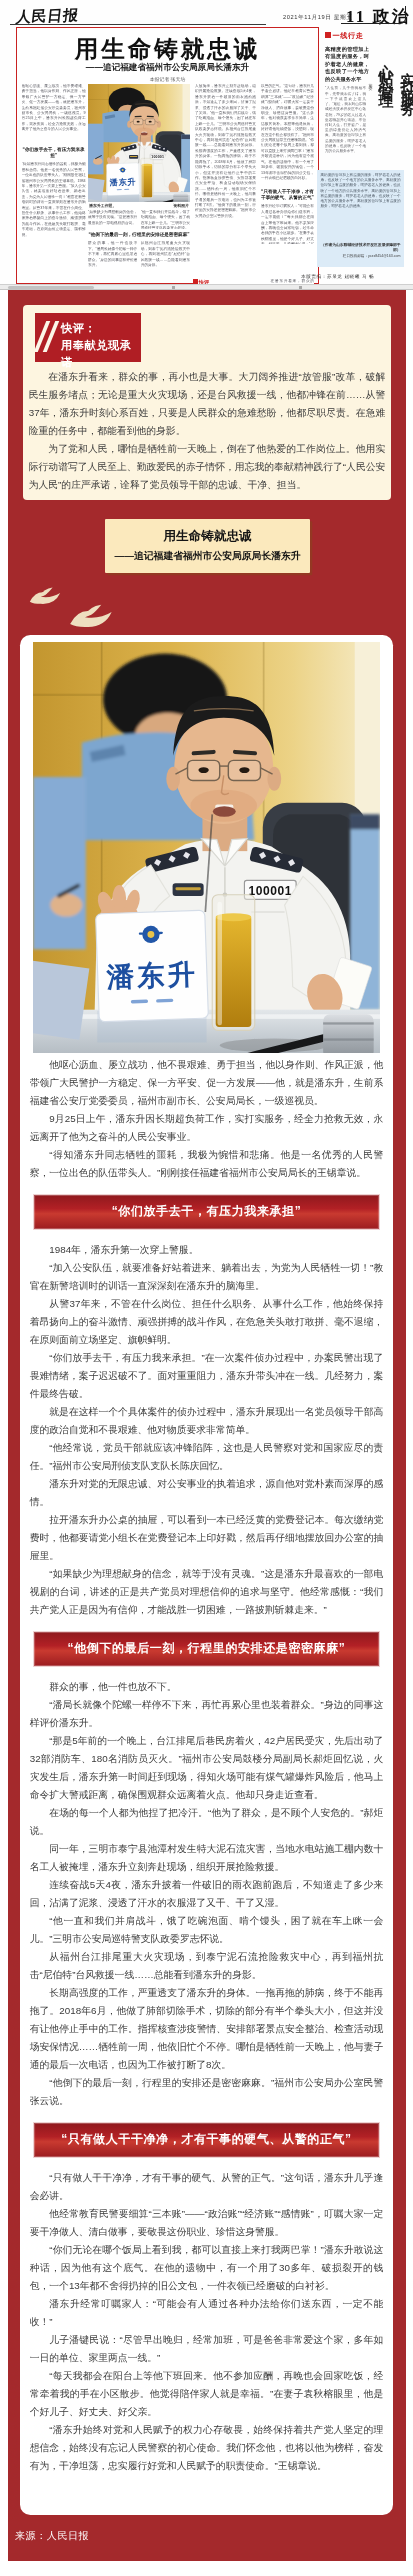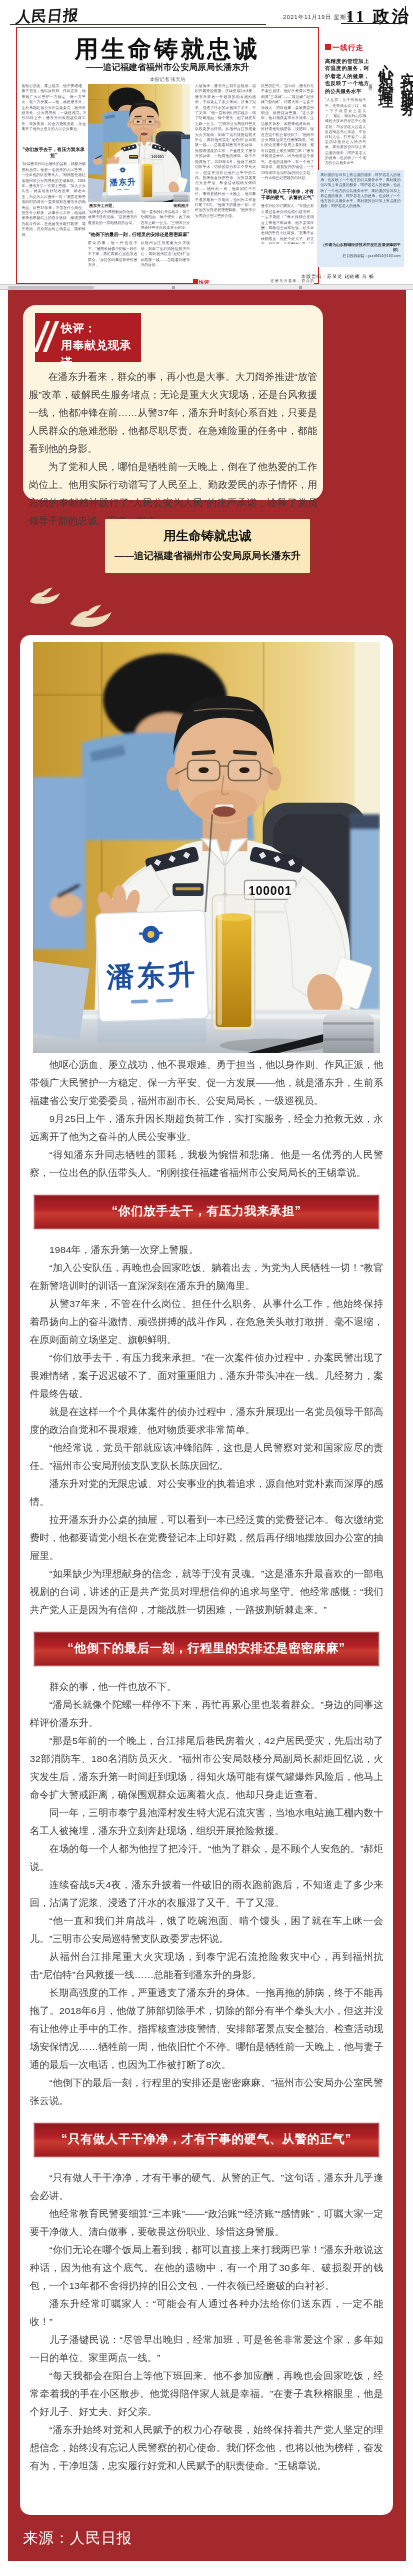--- a/index.html
+++ b/index.html
@@ -44,21 +44,21 @@
   .subcols > div { flex:1; height:100%; }
   .subcols.rowA { height:19.5px; }
   .subcols.rowB { height:30px; }
   .kuaiping-scan { position:absolute; left:176px; top:195px; width:121px; height:31px; background:#fff; display:flex; gap:3.4px; }
   .kp-scan-left { width:74px; }
   .kp-scan-label { font-size:5.2px; font-weight:700; color:#cf2121; }
   .kp-scan-label .sq { display:inline-block; width:4.6px; height:4.6px; background:#cf2121; margin-right:1.1px; }
   .kp-scan-headline { font-size:9px; font-weight:900; color:#111; letter-spacing:0.6px; margin-top:2.3px; }
   .kp-scan-right { flex:1; }
 
-  .sidebar { position:absolute; left:325px; top:31px; width:43px;margin-top:12px; }
+  .sidebar { position:absolute; left:325px; top:31px; width:43px; }
   .sidebar-label { font-size:7.2px; font-weight:700; color:#cf2121; letter-spacing:0.6px; white-space:nowrap; }
   .sidebar-label .sq { display:inline-block; width:5.7px; height:5.7px; background:#cf2121; margin-right:1.7px; }
   .sidebar-intro { margin-top:4.6px; width:44px; font-size:5.2px; line-height:7.5px; font-weight:700; color:#222; text-align:justify; }
   .sidebar-filler { margin-top:3.4px; width:41px; height:68px; font-size:3.6px; line-height:5.2px; color:#5a5a60; text-align:justify; overflow:hidden; }
   .vert-byline { position:absolute; left:368px; top:80px; writing-mode:vertical-rl; font-size:4px; color:#666; letter-spacing:1.1px; }
   .vert-title { position:absolute; writing-mode:vertical-rl; font-family:"Liberation Serif","DejaVu Serif",serif;
     font-weight:700; color:#1c1c1c; font-size:15px; letter-spacing:7.5px; }
   .vt1 { left:376px; top:51px; }
   .vt2 { left:398px; top:59px; }
   .blue-box { position:absolute; left:317px; top:170px; width:87px; height:97px; background:#dcebf7; padding:2.9px 3.4px; overflow:hidden; }
@@ -69,21 +69,21 @@
 
   
   .scrollstrip { position:absolute; left:0; top:284px; width:414px; height:5.7px; background:#ececec;
     border-top:0.6px solid #cfcfcf; border-bottom:0.6px solid #c5c5c5; }
   .scrollthumb { position:absolute; left:8px; top:1.1px; width:86px; height:2.9px; background:#c2c2c2; border-radius:1.7px; }
   .scrollmark { position:absolute; top:1.1px; width:3.4px; height:2.9px; background:#a9a9a9; }
 
   
   .red-zone { position:absolute; left:8px; top:290px; width:398px; height:2271px; background:#a4292c; }
 
-  .kp-card { position:absolute; left:15px; top:15px; width:300px; height:195px; background:#fdf5e0; border-radius:13px; }
+  .kp-card { position:absolute; left:15px; top:15px; width:368px; height:195px; background:#fdf5e0; border-radius:4px; }
   .kp-title-box { position:absolute; left:11.5px; top:8px; width:106px; height:49px; background:#b01e24; padding:6.9px 0 0 26.4px; }
   .kp-title-box .slash { position:absolute; top:8px; width:4px; height:31px; background:#fcf6e8; transform:skewX(-22deg); }
   .kp-title-box .s1 { left:5.7px; } .kp-title-box .s2 { left:14.4px; }
   .kp-title-line { font-size:11.2px; font-weight:700; color:#ffffff; line-height:17px; letter-spacing:0.6px; }
   .kp-paragraphs { position:absolute; left:0; top:63px; width:100%; padding:0 5.7px; }
   .kp-paragraphs p { font-size:9.8px; line-height:18px; color:#3b3b3b; text-align:justify; text-indent:2em; }
 
   .title-banner { position:absolute; left:97px; top:229px; width:205px; background:#fbe9bd; padding:8px 4.6px 9.2px 4.6px;
     text-align:center; border-radius:1.1px; box-shadow:2.3px 2.3px 0 rgba(120,85,20,0.35); }
   .title-banner .t1 { font-size:12.6px; font-weight:900; color:#151515; line-height:19.5px; }
@@ -95,21 +95,21 @@
     border-radius:10.3px; padding:6.9px 5.7px 0 5.7px; overflow:hidden; }
   .main-photo { width:347px; height:411px; margin:0 auto; overflow:hidden; background:#d9b45a; }
   .article-body { margin-top:3.4px; padding:0 4px; }
   .article-body p { font-size:9.8px; line-height:18px; color:#3b3b3b; text-align:justify; text-indent:2em; }
   .section-banner { height:36px; margin:11.5px 3.4px; border:1.1px solid #eed3d3;
     background:linear-gradient(180deg,#8f191d 0%,#b22025 40%,#c93a30 55%,#9c1c20 100%);
     display:flex; align-items:center; justify-content:center;
     box-shadow:inset 0 0 0 1.1px rgba(255,255,255,0.25); }
   .section-banner span { color:#ffffff; font-size:12px; font-weight:900; letter-spacing:0.6px; }
 
-  .source-line { position:absolute; left:15px; top:2239px; font-size:15px; color:#ffffff; letter-spacing:0.6px; }
+  .source-line { position:absolute; left:7px; top:2239px; font-size:10px; color:#ffffff; letter-spacing:0.6px; }
 </style>
 </head>
 <body>
 
 <svg width="0" height="0" style="position:absolute" aria-hidden="true">
   <defs>
     <linearGradient id="wallGrad" x1="0" y1="0" x2="1" y2="0">
       <stop offset="0" stop-color="#c3962f"></stop>
         <stop offset="0.4" stop-color="#dcb34c"></stop>
       <stop offset="0.75" stop-color="#ecd387"></stop>
@@ -388,39 +388,39 @@
           <p>他呕心沥血、屡立战功，他不畏艰难、勇于担当，他以身作则、作风正派，他带领广大民警护一方稳定、保一方平安、促一方发展——他，就是潘东升，生前系福建省公安厅党委委员，福州市副市长、公安局局长，一级巡视员。</p>
           <p>9月25日上午，潘东升因长期超负荷工作，实打实服务，经全力抢救无效，永远离开了他为之奋斗的人民公安事业。</p>
           <p>“得知潘东升同志牺牲的噩耗，我极为惋惜和悲痛。他是一名优秀的人民警察，一位出色的队伍带头人。”刚刚接任福建省福州市公安局局长的王锡章说。</p>
         </div>
 
       <div class="section-banner">
         <span>“你们放手去干，有压力我来承担”</span>
       </div>
       <div>
           <p>1984年，潘东升第一次穿上警服。</p>
-          <p>“加入公安队伍，再晚也会回家吃饭、躺着出去，为党为人民牺牲一切！”教官在新警培训时的训话一直深深刻在潘东升的脑海里。</p>
+          <p>“加入公安队伍，就要准备好站着进来、躺着出去，为党为人民牺牲一切！”教官在新警培训时的训话一直深深刻在潘东升的脑海里。</p>
           <p>从警37年来，不管在什么岗位、担任什么职务、从事什么工作，他始终保持着昂扬向上的奋斗激情、顽强拼搏的战斗作风，在危急关头敢打敢拼、毫不退缩，在原则面前立场坚定、旗帜鲜明。</p>
           <p>“你们放手去干，有压力我来承担。”在一次案件侦办过程中，办案民警出现了畏难情绪，案子迟迟破不了。面对重重阻力，潘东升带头冲在一线。几经努力，案件最终告破。</p>
           <p>就是在这样一个个具体案件的侦办过程中，潘东升展现出一名党员领导干部高度的政治自觉和不畏艰难、他对物质要求非常简单。</p>
           <p>“他经常说，党员干部就应该冲锋陷阵，这也是人民警察对党和国家应尽的责任。”福州市公安局刑侦支队支队长陈庆回忆。</p>
           <p>潘东升对党的无限忠诚、对公安事业的执着追求，源自他对党朴素而深厚的感情。</p>
           <p>拉开潘东升办公桌的抽屉，可以看到一本已经泛黄的党费登记本。每次缴纳党费时，他都要请党小组长在党费登记本上印好戳，然后再仔细地摆放回办公室的抽屉里。</p>
           <p>“如果缺少为理想献身的信念，就等于没有灵魂。”这是潘东升最喜欢的一部电视剧的台词，讲述的正是共产党员对理想信仰的追求与坚守。他经常感慨：“我们共产党人正是因为有信仰，才能战胜一切困难，一路披荆斩棘走来。”</p>
         </div>
 
       <div class="section-banner">
         <span>“他倒下的最后一刻，行程里的安排还是密密麻麻”</span>
       </div>
       <div>
           <p>群众的事，他一件也放不下。</p>
           <p>“潘局长就像个陀螺一样停不下来，再忙再累心里也装着群众。”身边的同事这样评价潘东升。</p>
           <p>“那是5年前的一个晚上，台江排尾后巷民房着火，42户居民受灾，先后出动了32部消防车、180名消防员灭火。”福州市公安局鼓楼分局副局长郝炬回忆说，火灾发生后，潘东升第一时间赶到现场，得知火场可能有煤气罐爆炸风险后，他马上命令扩大警戒距离，确保围观群众远离着火点。他却只身走近查看。</p>
+          <p>在场的每一个人都为他捏了把冷汗。“他为了群众，是不顾个人安危的。”郝炬说。</p>
           <p>同一年，三明市泰宁县池潭村发生特大泥石流灾害，当地水电站施工棚内数十名工人被掩埋，潘东升立刻奔赴现场，组织开展抢险救援。</p>
-          <p>在场的每一个人都为他捏了把冷汗。“他为了群众，是不顾个人安危的。”郝炬说。</p>
           <p>连续奋战5天4夜，潘东升披着一件破旧的雨衣跑前跑后，不知道走了多少来回，沾满了泥浆、浸透了汗水的衣服湿了又干、干了又湿。</p>
           <p>“他一直和我们并肩战斗，饿了吃碗泡面、啃个馒头，困了就在车上眯一会儿。”三明市公安局巡特警支队政委罗志怀说。</p>
           <p>从福州台江排尾重大火灾现场，到泰宁泥石流抢险救灾中心，再到福州抗击“尼伯特”台风救援一线……总能看到潘东升的身影。</p>
           <p>长期高强度的工作，严重透支了潘东升的身体。一拖再拖的肺病，终于不能再拖了。2018年6月，他做了肺部切除手术，切除的部分有半个拳头大小，但这并没有让他停止手中的工作。指挥核查涉疫警情、安排部署景点安全整治、检查活动现场安保情况……牺牲前一周，他依旧忙个不停。哪怕是牺牲前一天晚上，他与妻子通的最后一次电话，也因为工作被打断了8次。</p>
           <p>“他倒下的最后一刻，行程里的安排还是密密麻麻。”福州市公安局办公室民警张云说。</p>
         </div>
 
       <div class="section-banner">
         <span>“只有做人干干净净，才有干事的硬气、从警的正气”</span>
       </div>

